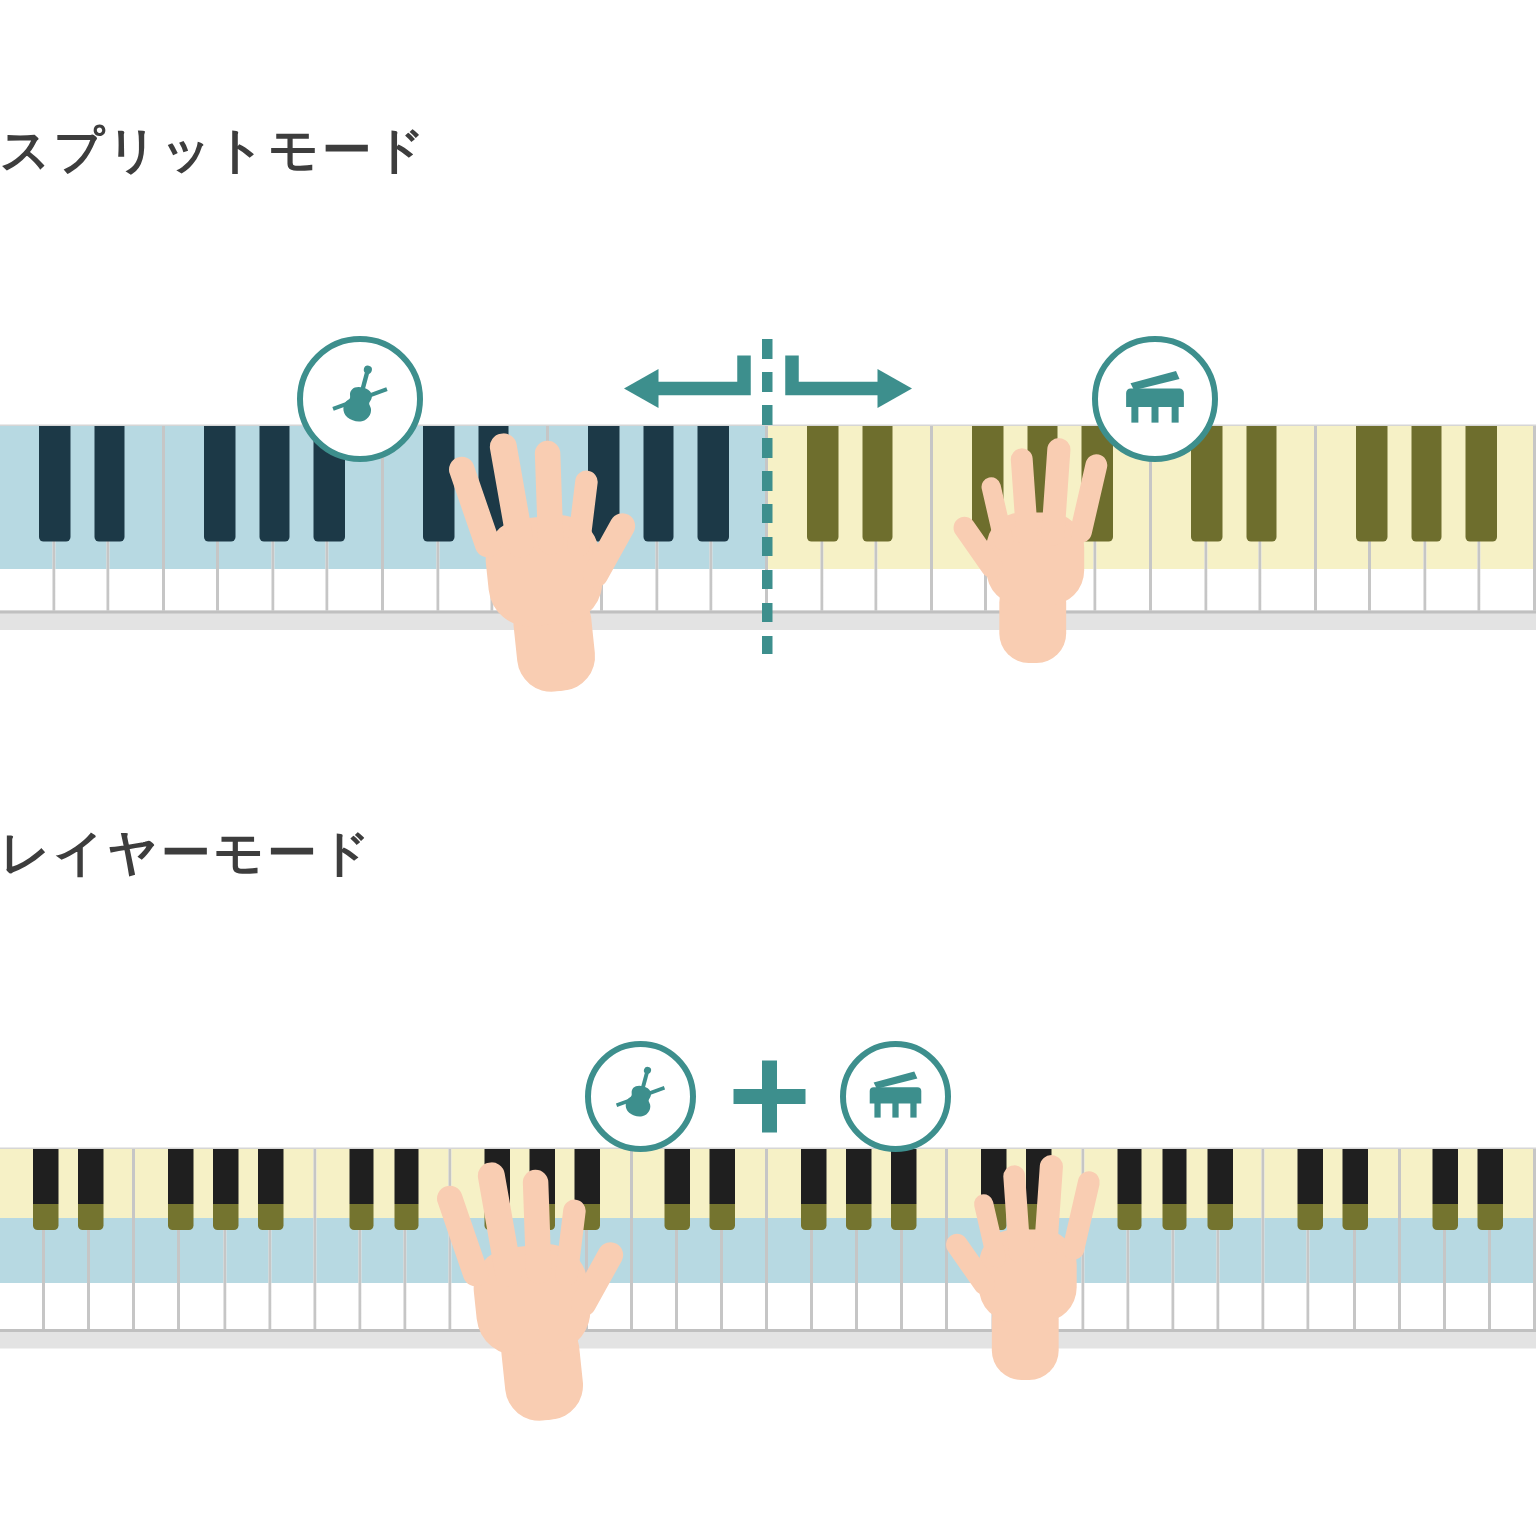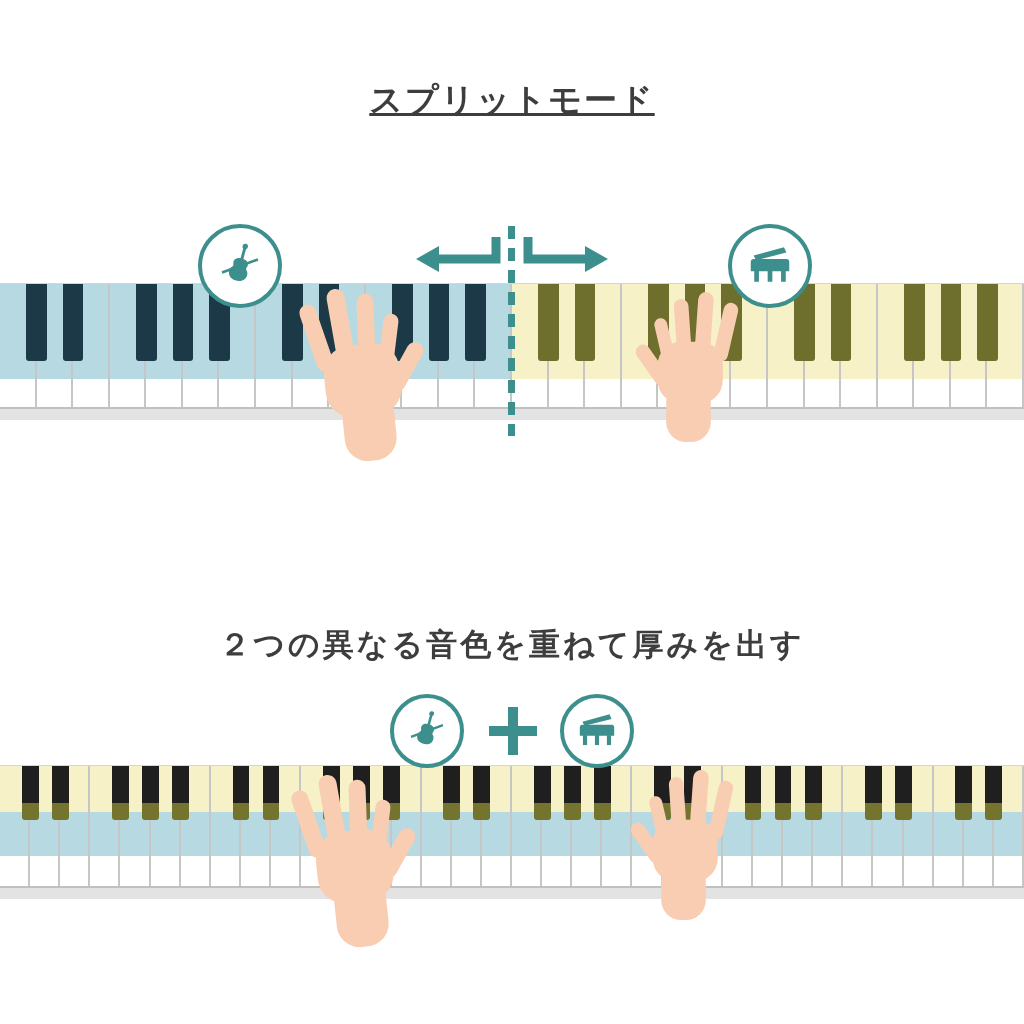--- a/index.html
+++ b/index.html
@@ -1,23 +1,23 @@
 <!DOCTYPE html>
 <html style="--accent-teal: #3d8f8d; --split-left-tint: #b7d9e2; --split-left-black-key: #1c3947; --split-right-tint: #f6f1c6; --split-right-black-key: #6e6e2d; --layer-top-tint: #f6f1c6; --layer-bottom-tint: #b7d9e2; --layer-black-key: #1f1f1f; --layer-black-key-tip: #74742f; --key-border: #c6c6c6; --keyboard-edge: #e3e3e3; --hand-skin: #f9cdb2; --title-text: #3d3d3d;"><head>
 <meta charset="utf-8">
 <style>
   html,body{margin:0;padding:0;background:#fff;}
   .canvas{
     position:relative;width:1024px;height:1024px;background:#ffffff;overflow:hidden;
     font-family:"DejaVu Sans","Liberation Sans",sans-serif;
   }
   .title{
-    position:absolute;left:0;width:100%;text-align:center;
+    position:absolute;left:0;width:100%;
     font-size:33px;font-weight:700;letter-spacing:2px;
-    color:var(--title-text,#3d3d3d);z-index:7;text-decoration:underline;
+    color:var(--title-text,#3d3d3d);z-index:7;
   }
   .subtitle{
     position:absolute;left:0;width:100%;text-align:center;
     font-size:31px;font-weight:700;letter-spacing:3px;
     color:var(--title-text,#3d3d3d);z-index:7;
   }
   .keyboard{
     position:absolute;left:0;width:1024px;background:#ffffff;z-index:1;
     border-top:1px solid #d6d6d6;
   }
@@ -162,21 +162,21 @@
       </svg>
   </div>
 
   <svg class="hand" style="left:282px;top:287px;transform:rotate(-6deg)" width="150" height="175" viewBox="0 0 150 175">
       <use href="#hand-shape"></use>
     </svg>
   <svg class="hand" style="left:630px;top:292px;transform:scaleX(-1)" width="129" height="150" viewBox="0 0 150 175">
       <use href="#hand-shape"></use>
     </svg>
 
-  <div class="subtitle" style="top:624px">２つの異なる音色を重ねて厚みを出す</div>
+  <div class="title" style="top:547px">レイヤーモード</div>
 
   <div class="icon-circle" style="left:390px;top:694px;width:74px;height:74px">
     <svg width="48" height="48" viewBox="0 0 48 48">
         <use href="#bass-glyph"></use>
       </svg>
   </div>
   <div class="plus" style="left:489px;top:707px">
     <div class="bar-h"></div>
     <div class="bar-v"></div>
   </div>

